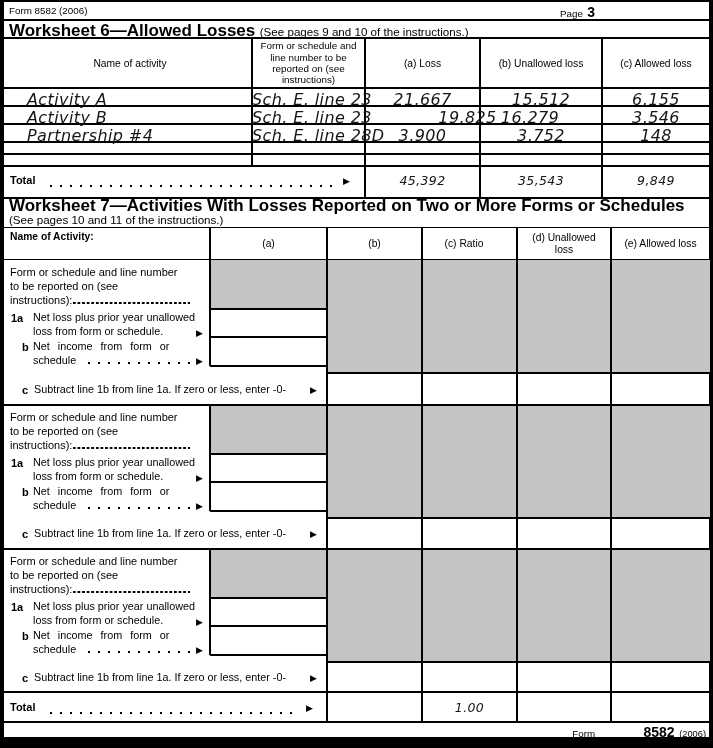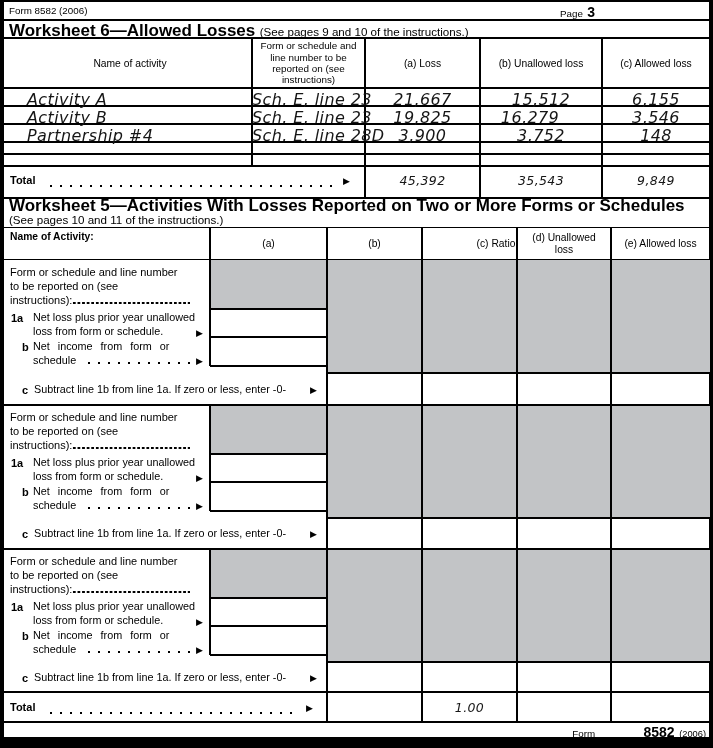--- a/index.html
+++ b/index.html
@@ -141,46 +141,46 @@
   <div class="t flexc small" style="left:602px;top:39px;width:108px;height:48px;">(c) Allowed loss</div>
 
   <div class="t hw" style="left:27px;top:90px;">Activity A</div>
   <div class="t hw center" style="left:252px;top:90px;width:113px;">Sch. E, line 23</div>
   <div class="t hw center" style="left:365px;top:90px;width:115px;">21,667</div>
   <div class="t hw center" style="left:480px;top:90px;width:122px;">15,512</div>
   <div class="t hw center" style="left:602px;top:90px;width:108px;">6,155</div>
 
   <div class="t hw" style="left:27px;top:108px;">Activity B</div>
   <div class="t hw center" style="left:252px;top:108px;width:113px;">Sch. E, line 23</div>
-  <div class="t hw center" style="left:365px;top:108px;width:115px;">19,825</div>
+  <div class="t hw center" style="left:365px;top:108px;width:115px;padding-left:45px;">19,825</div>
   <div class="t hw center" style="left:480px;top:108px;width:100px;">16,279</div>
   <div class="t hw center" style="left:602px;top:108px;width:108px;">3,546</div>
 
   <div class="t hw" style="left:27px;top:126px;">Partnership #4</div>
   <div class="t hw center" style="left:252px;top:126px;width:113px;">Sch. E, line 28D</div>
   <div class="t hw center" style="left:365px;top:126px;width:115px;">3,900</div>
   <div class="t hw center" style="left:480px;top:126px;width:122px;">3,752</div>
   <div class="t hw center" style="left:602px;top:126px;width:108px;">148</div>
 
   <div class="t bold" style="left:10px;top:174px;font-size:11px;">Total</div>
   <div class="leader" style="left:46px;top:183px;width:288px;"></div>
   <div class="t arrow" style="left:343px;top:177px;">▶</div>
   <div class="t hw center" style="left:365px;top:173px;width:115px;font-size:12.5px;">45,392</div>
   <div class="t hw center" style="left:480px;top:173px;width:122px;font-size:12.5px;">35,543</div>
   <div class="t hw center" style="left:602px;top:173px;width:108px;font-size:12.5px;">9,849</div>
 
   <div class="t" style="left:9px;top:200px;width:698px;white-space:normal;line-height:12.8px;">
-    <span class="ws-title-main">Worksheet 5—Activities With Losses Reported on Two or More Forms or Schedules</span>
+    <span class="ws-title-main">Worksheet 7—Activities With Losses Reported on Two or More Forms or Schedules</span>
     <span class="ws-title-note">(See pages 10 and 11 of the instructions.)</span>
   </div>
 
   <div class="t bold small" style="left:10px;top:231px;">Name of Activity:</div>
   <div class="t flexc small" style="left:210px;top:228px;width:117px;height:31px;">(a)</div>
   <div class="t flexc small" style="left:327px;top:228px;width:95px;height:31px;">(b)</div>
-  <div class="t flexc small" style="left:422px;top:228px;width:84px;height:31px;padding-left:32px;">(c) Ratio</div>
+  <div class="t flexc small" style="left:422px;top:228px;width:84px;height:31px;">(c) Ratio</div>
   <div class="t flexc" style="left:517px;top:228px;width:94px;height:31px;font-size:10.3px;line-height:11.5px;white-space:normal;padding:0 10px;box-sizing:border-box;">(d) Unallowed loss</div>
   <div class="t flexc small" style="left:611px;top:228px;width:99px;height:31px;">(e) Allowed loss</div>
 
   <div>
     <div class="t body" style="left:10px;top:265px;">Form or schedule and line number</div>
     <div class="t body" style="left:10px;top:279px;">to be reported on (see</div>
     <div class="t body" style="left:10px;top:293px;"><span>instructions):</span><span class="leader dense inl" style="width:118px;"></span></div>
     <div class="t body bold" style="left:11px;top:311px;">1a</div>
     <div class="t" style="left:33px;top:311px;width:168px;font-size:10.8px;line-height:13.5px;white-space:normal;">
       <span>Net loss plus prior year unallowed</span><br>

